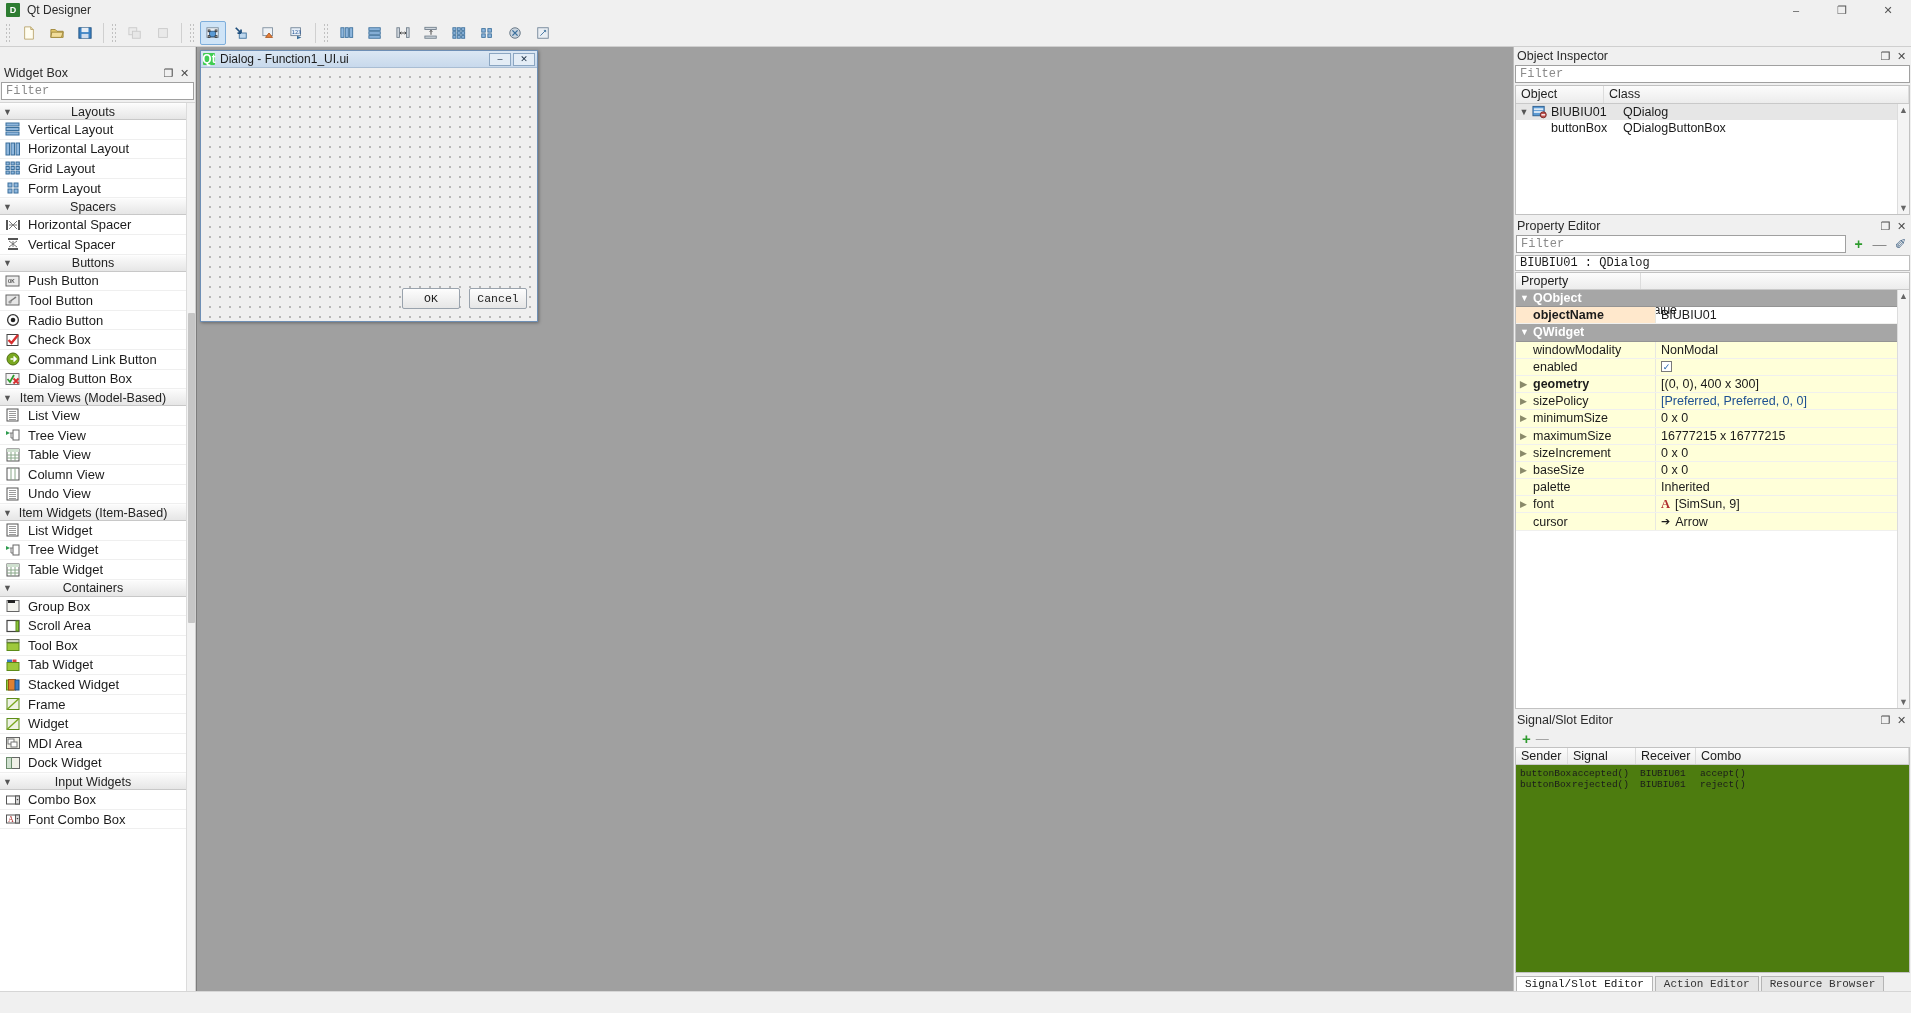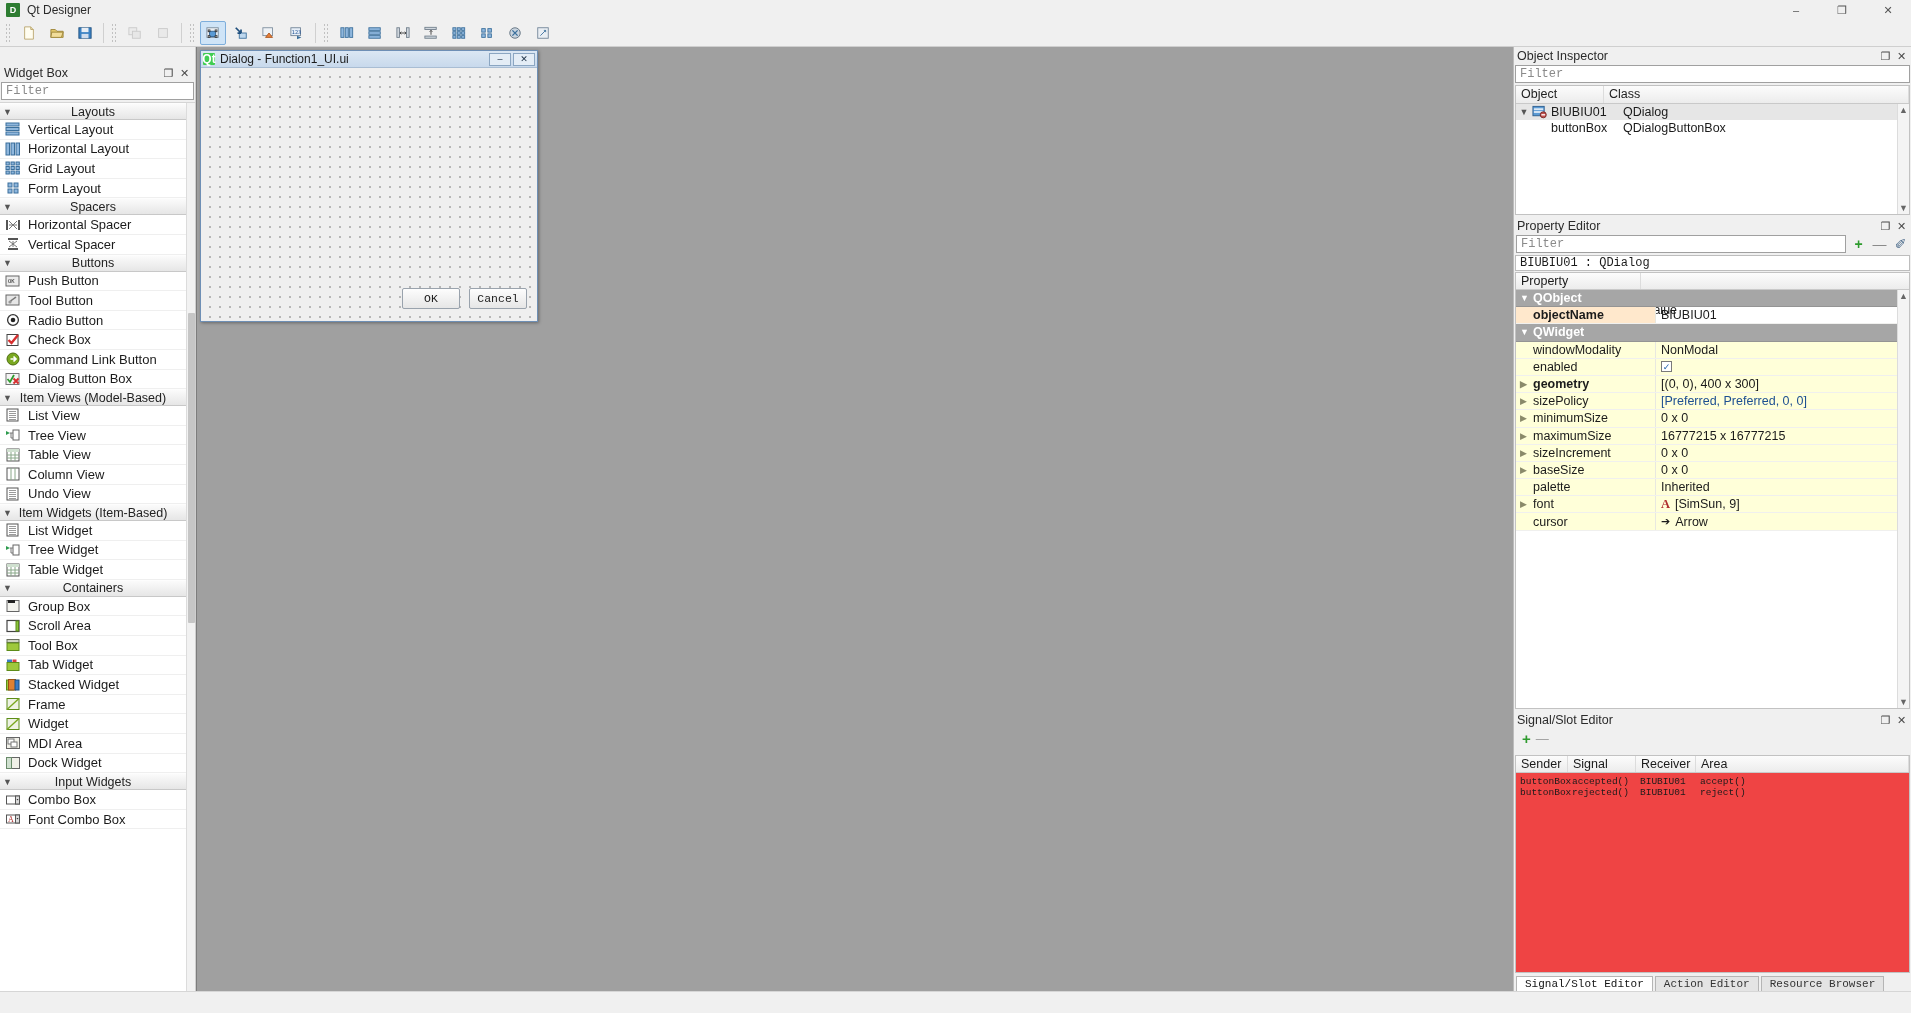--- a/index.html
+++ b/index.html
@@ -193,21 +193,21 @@
   .bg-yellow { background:#ffffd9;justify-content:flex-end; }
   .bg-peach .pkey { background:#ffe8cc; }
   .pr .chk { width:11px; height:11px; border:1px solid #7a7a7a; background:#fff;
              display:flex; align-items:center; justify-content:center; font-size:9px; color:#1d5fa8; }
   .val-blue { color:#1d4f91; }
   .font-A { font-family:"Liberation Serif", serif; color:#b03030; font-weight:bold; }
 
   
   .sse { flex:0 0 280px; display:flex; flex-direction:column; }
   .sse-tools { height:18px; display:flex; align-items:center; gap:5px; padding-left:8px; flex:0 0 auto; }
-  .sse-table { flex:1 1 auto; background:#ef4444; border:1px solid #c2c2c2; margin:8px 1px 1px 1px;
+  .sse-table { flex:1 1 auto; background:#4d7c0f; border:1px solid #c2c2c2; margin:0 1px 1px 1px;
                display:flex; flex-direction:column; min-height:0; }
   .sse-head { height:17px; display:flex; background:linear-gradient(#fcfcfc,#ececec);
               border-bottom:1px solid #c9c9c9; font-size:12.5px; flex:0 0 auto; }
   .sse-head div { padding:0 5px; line-height:17px; border-right:1px solid #dcdcdc; }
   .sc1 { width:52px; } .sc2 { width:68px; } .sc3 { width:60px; } .sc4 { flex:1 1 auto; }
   .sse-row { height:10.5px; display:flex; font-family:"Liberation Mono", monospace;
              font-size:9.5px; color:#1b1b1b; }
   .sse-row div { padding:0 4px; line-height:10.5px; }
   .sse-tabs { height:17px; display:flex; align-items:flex-end; gap:2px; padding-left:2px; flex:0 0 auto; }
   .sse-tab { padding:1px 8px; font-family:"Liberation Mono", monospace; font-size:11px;
@@ -961,21 +961,21 @@
         </div>
         <div class="sse-tools">
           <span style="color:#2e9b2e;font-weight:bold;font-size:15px;">+</span>
           <span style="color:#9a9a9a;font-size:13px;">—</span>
         </div>
         <div class="sse-table">
           <div class="sse-head">
             <div class="sc1">Sender</div>
             <div class="sc2">Signal</div>
             <div class="sc3">Receiver</div>
-            <div class="sc4">Area</div>
+            <div class="sc4">Combo</div>
           </div>
           <div class="sse-row" style="margin-top:4px;">
             <div class="sc1">buttonBox</div>
             <div class="sc2">accepted()</div>
             <div class="sc3">BIUBIU01</div>
             <div class="sc4">accept()</div>
           </div>
           <div class="sse-row">
             <div class="sc1">buttonBox</div>
             <div class="sc2">rejected()</div>

